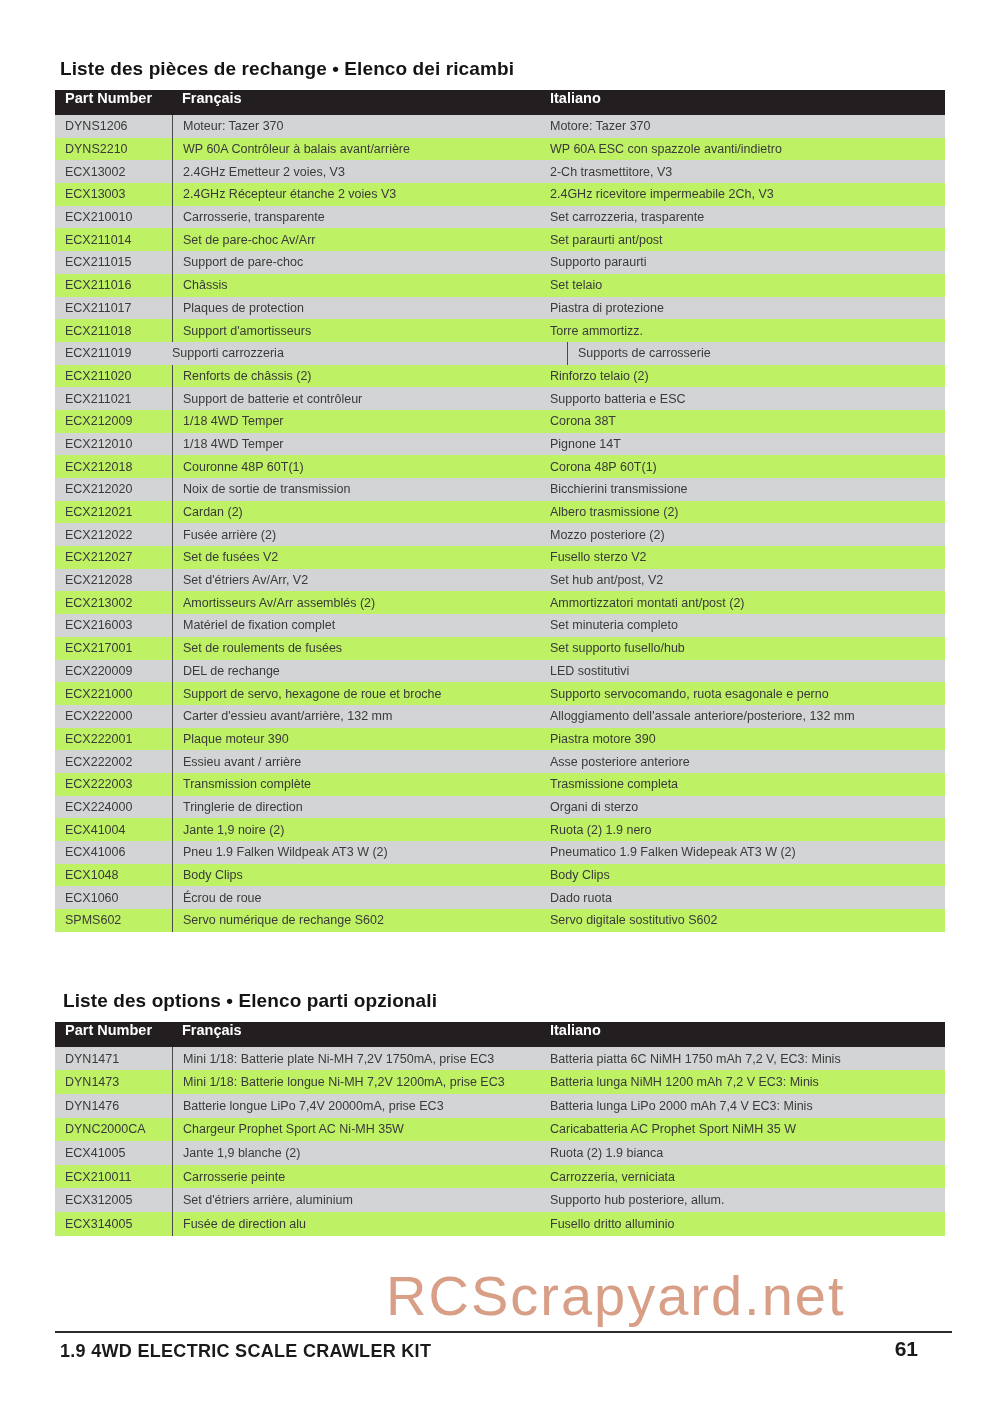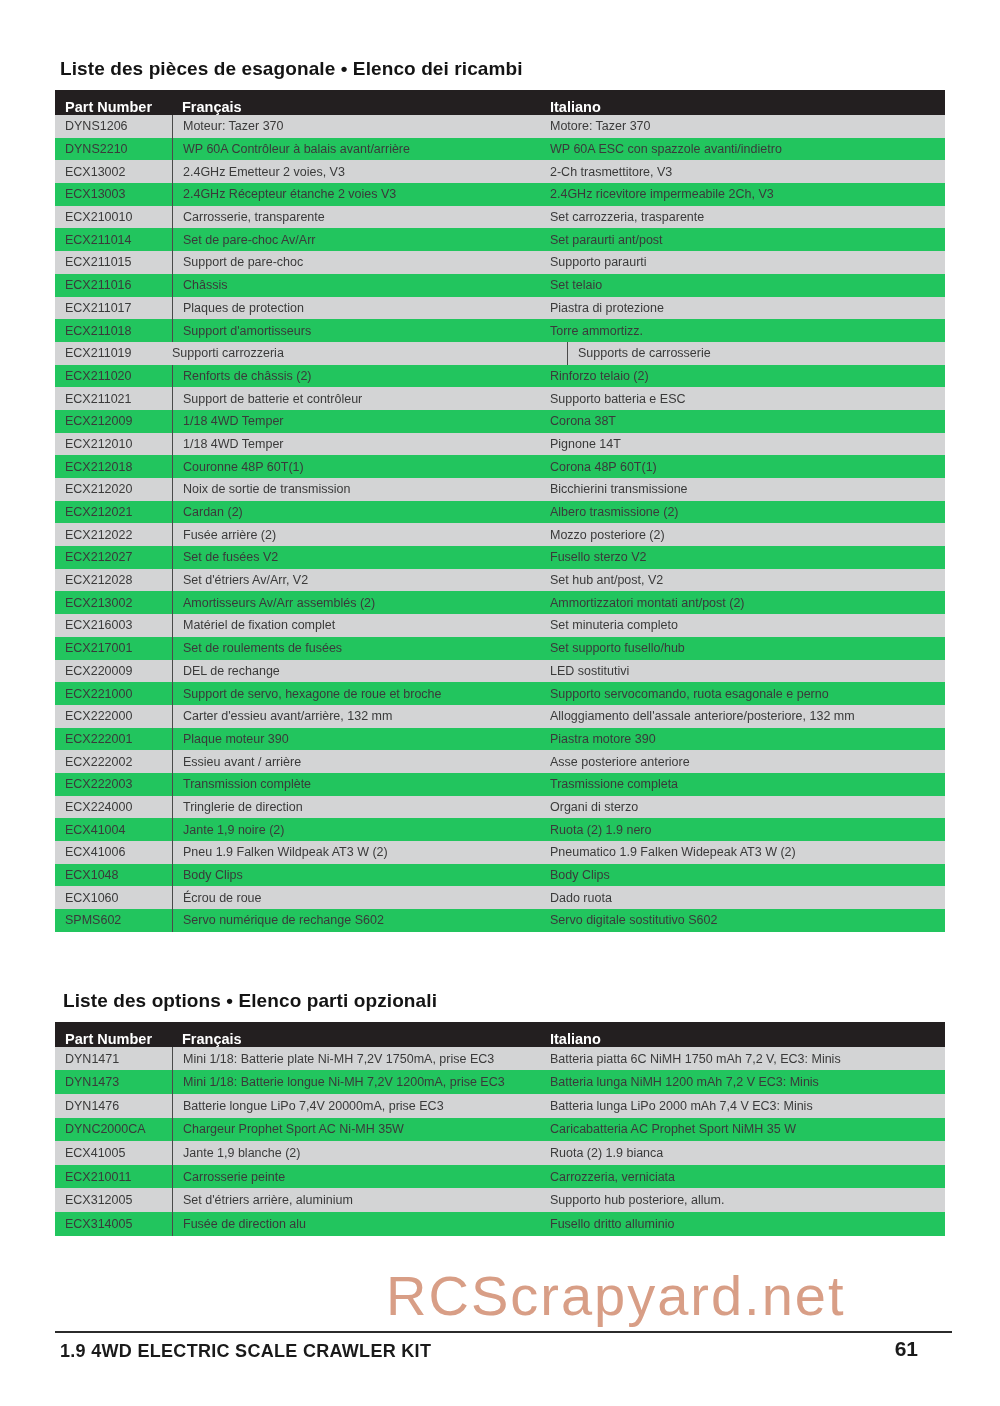--- a/index.html
+++ b/index.html
@@ -28,38 +28,38 @@
     color: #141414;
     letter-spacing: 0.1px;
   }
   .title-1 { padding-top: 58px; }
   .title-2 { padding-top: 58px; margin-left: 8px; }
   .ptable { width: 890px; }
   .thead {
     display: flex;
     height: 25px;
     background: var(--header-bg, #231f20);
-    align-items: flex-end;
+    align-items: flex-start;
   }
   .th {
     color: #ffffff;
     font-weight: bold;
     font-size: 14.5px;
     box-sizing: border-box;
   }
   .tbody { width: 100%; text-align: center; }
   .tr {
     display: flex;
     align-items: center;
     box-sizing: border-box;
   }
   .t1 .tr { height: 22.7px; }
   .t2 .tr { height: 23.6px; }
   .tr.shade { background: var(--shade-bg, #d3d4d5); }
-  .tr.plain { background: #22c55e; }
+  .tr.plain { background: #bef264; }
   .td {
     box-sizing: border-box;
     font-size: 12.5px;
     color: #3a3a3a;
     white-space: nowrap;
     overflow: hidden;
     height: 100%;
     display: flex;
     align-items: center;
   }
@@ -106,21 +106,21 @@
     z-index: 5;
     text-align: center;
   }
 </style>
 </head>
 <body>
 
 <div class="page">
   <div class="content">
 
-    <h2 class="section-title title-1">Liste des pièces de esagonale • Elenco dei ricambi</h2>
+    <h2 class="section-title title-1">Liste des pièces de rechange • Elenco dei ricambi</h2>
 
     <div class="ptable t1">
       <div class="thead">
           <div class="th c0">Part Number</div>
           <div class="th c1">Français</div>
           <div class="th c2">Italiano</div>
         </div>
       <div class="tbody">
           <div class="tr shade">
             <div class="td c0">DYNS1206</div>

